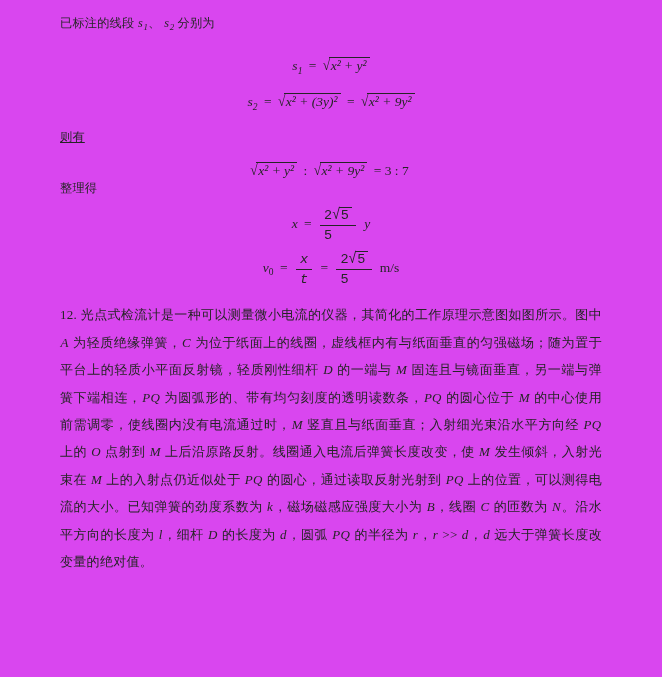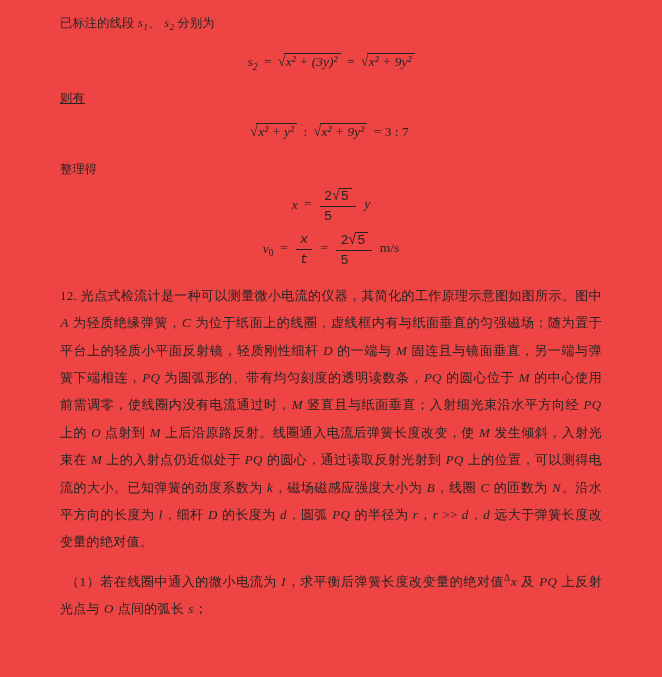--- a/index.html
+++ b/index.html
@@ -7,21 +7,21 @@
   body {
     width: 662px; height: 677px;
     overflow: hidden;
     font-family: "Liberation Serif", "DejaVu Serif", serif;
     color: #252525;
     position: relative;
   }
   .page {
     width: 662px; height: 677px;
     padding: 10px 60px 8px 60px;
-    background: #ef4444;
+    background: #d946ef;
   }
   
   .line {
     font-size: 12.2px;
     line-height: 18px;
     letter-spacing: 0.2px;
   }
   .para {
     font-size: 13px;
     line-height: 27.4px;
@@ -68,36 +68,41 @@
   .frac .den { display: block; border-top: 1px solid #252525; padding: 2px 4px 0 4px; }
   .frac .den.var, .frac .num.var { font-style: italic; }
   .unit { font-style: normal; padding-left: 2px; }
   .post { padding-left: 3px; }
   
   .m-intro   { margin-top: 4px; }
   .m-f1      { margin-top: 21px; }
   .m-f2      { margin-top: 17px; }
   .m-then    { margin-top: 17px; text-decoration: underline; }
   .m-f3      { margin-top: 16px; }
-  .m-simpl   { margin-top: 20px; }
+  .m-simpl   { }
   .m-f4      { margin-top: 9px; }
   .m-speed   { margin-top: 13px; }
   .m-f5      { margin-top: 7px; }
   .m-p12     { margin-top: 14px; }
   .m-q1      { margin-top: 9px; }
   .m-q2      { margin-top: 5px; }
   .q-indent  { text-indent: 6px; }
 </style>
 </head>
 <body>
 
 <div class="page">
 
   <div class="line m-intro"><span>已标注的线段 </span><span class="mvar">s</span><span class="msub">1</span><span>、 </span><span class="mvar">s</span><span class="msub">2</span><span> 分别为</span></div>
 
+  <div class="formula m-f1">
+    <span class="var">s</span><sub class="fsub">1</sub>
+    <span class="op">=</span>
+    <span class="sqrt"><span class="sign">√</span><span class="rad">x² + y²</span></span>
+  </div>
 
   <div class="formula m-f2">
     <span class="var">s</span><sub class="fsub">2</sub>
     <span class="op">=</span>
     <span class="sqrt"><span class="sign">√</span><span class="rad">x² + (3y)²</span></span>
     <span class="op">=</span>
     <span class="sqrt"><span class="sign">√</span><span class="rad">x² + 9y²</span></span>
   </div>
 
   <div class="line m-then">则有</div>
@@ -132,17 +137,16 @@
     <span class="op">=</span>
     <span class="frac">
       <span class="num"><span>2</span><span class="sqrt"><span class="sign">√</span><span class="rad" style="font-style:normal">5</span></span></span>
       <span class="den">5</span>
     </span>
     <span class="unit">m/s</span>
   </div>
 
   <div class="para m-p12"><span>12. 光点式检流计是一种可以测量微小电流的仪器，其简化的工作原理示意图如图所示。图中 </span><span class="mvar">A</span><span> 为轻质绝缘弹簧，</span><span class="mvar">C</span><span> 为位于纸面上的线圈，虚线框内有与纸面垂直的匀强磁场；随为置于平台上的轻质小平面反射镜，轻质刚性细杆 </span><span class="mvar">D</span><span> 的一端与 </span><span class="mvar">M</span><span> 固连且与镜面垂直，另一端与弹簧下端相连，</span><span class="mvar">PQ</span><span> 为圆弧形的、带有均匀刻度的透明读数条，</span><span class="mvar">PQ</span><span> 的圆心位于 </span><span class="mvar">M</span><span> 的中心使用前需调零，使线圈内没有电流通过时，</span><span class="mvar">M</span><span> 竖直且与纸面垂直；入射细光束沿水平方向经 </span><span class="mvar">PQ</span><span> 上的 </span><span class="mvar">O</span><span> 点射到 </span><span class="mvar">M</span><span> 上后沿原路反射。线圈通入电流后弹簧长度改变，使 </span><span class="mvar">M</span><span> 发生倾斜，入射光束在 </span><span class="mvar">M</span><span> 上的入射点仍近似处于 </span><span class="mvar">PQ</span><span> 的圆心，通过读取反射光射到 </span><span class="mvar">PQ</span><span> 上的位置，可以测得电流的大小。已知弹簧的劲度系数为 </span><span class="mvar">k</span><span>，磁场磁感应强度大小为 </span><span class="mvar">B</span><span>，线圈 </span><span class="mvar">C</span><span> 的匝数为 </span><span class="mvar">N</span><span>。沿水平方向的长度为 </span><span class="mvar">l</span><span>，细杆 </span><span class="mvar">D</span><span> 的长度为 </span><span class="mvar">d</span><span>，圆弧 </span><span class="mvar">PQ</span><span> 的半径为 </span><span class="mvar">r</span><span>，</span><span class="mvar">r</span><span> &gt;&gt; </span><span class="mvar">d</span><span>，</span><span class="mvar">d</span><span> 远大于弹簧长度改变量的绝对值。</span></div>
 
-  <div class="para m-q1 q-indent"><span>（1）若在线圈中通入的微小电流为 </span><span class="mvar">I</span><span>，求平衡后弹簧长度改变量的绝对值</span><span class="msup">Δ</span><span class="mvar">x</span><span> 及 </span><span class="mvar">PQ</span><span> 上反射光点与 </span><span class="mvar">O</span><span> 点间的弧长 </span><span class="mvar">s</span><span>；</span></div>
 
   <div class="para m-q2 q-indent"></div>
 
 </div>
 
 </body></html>

